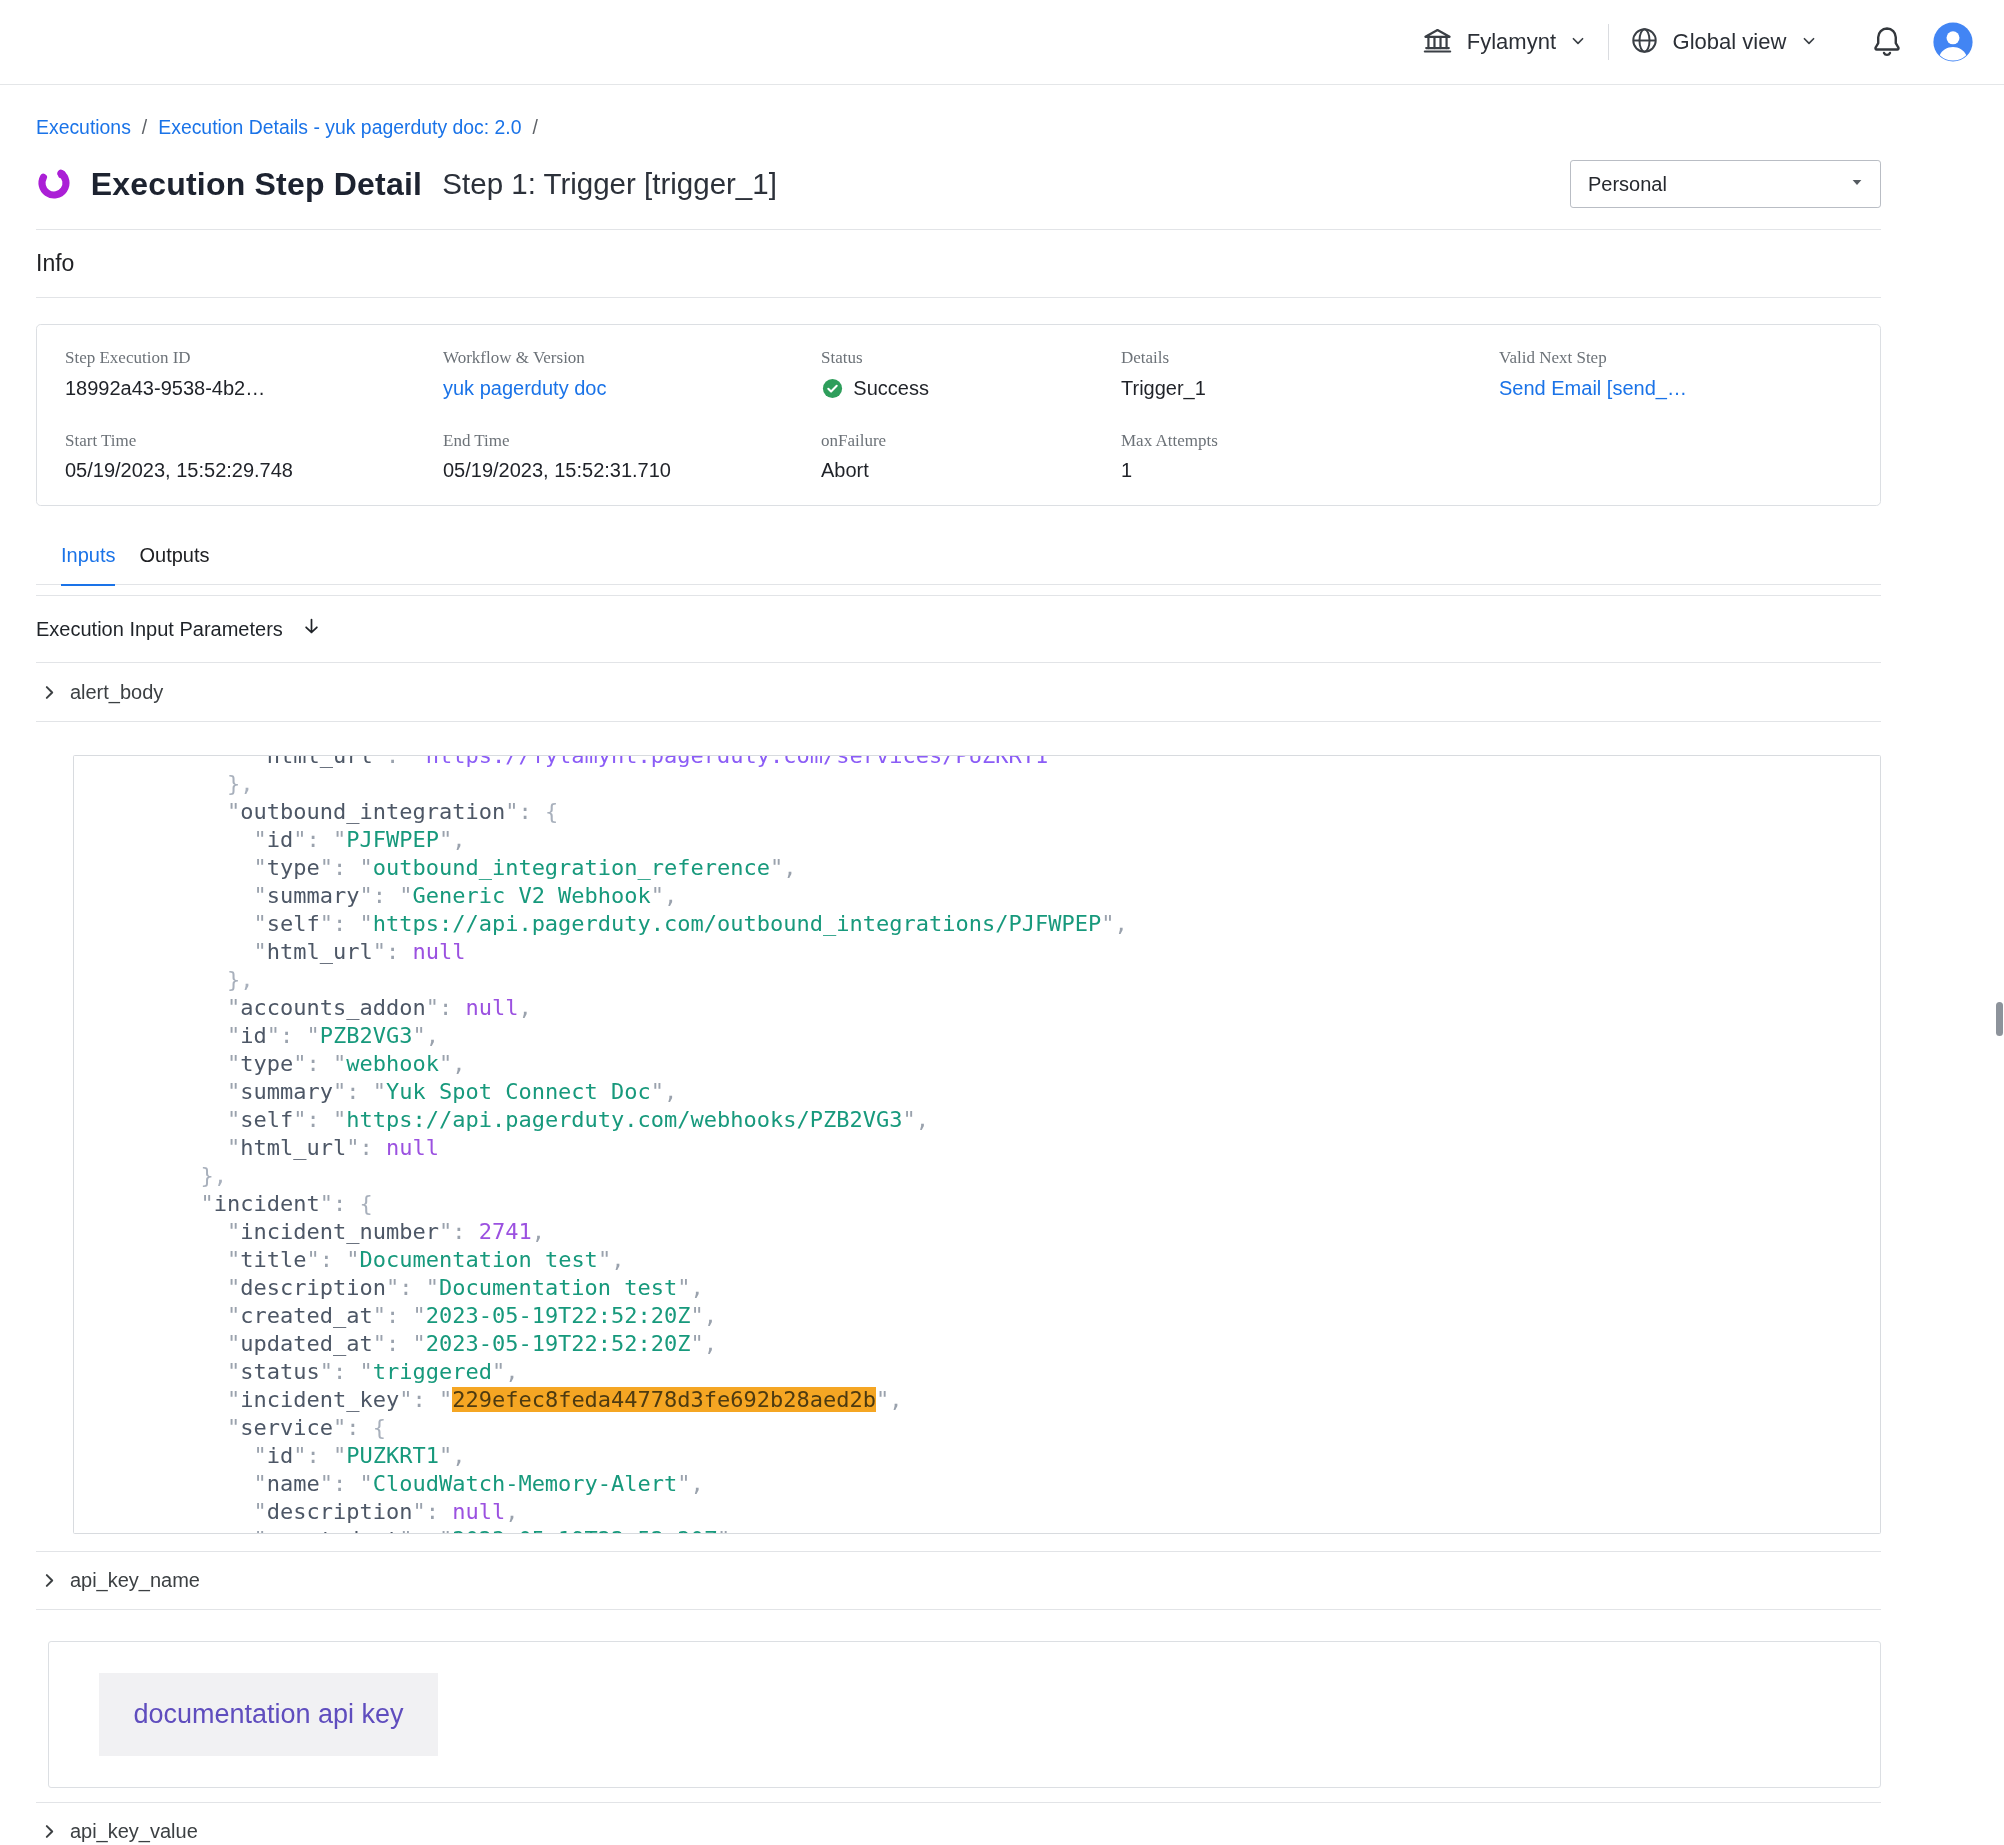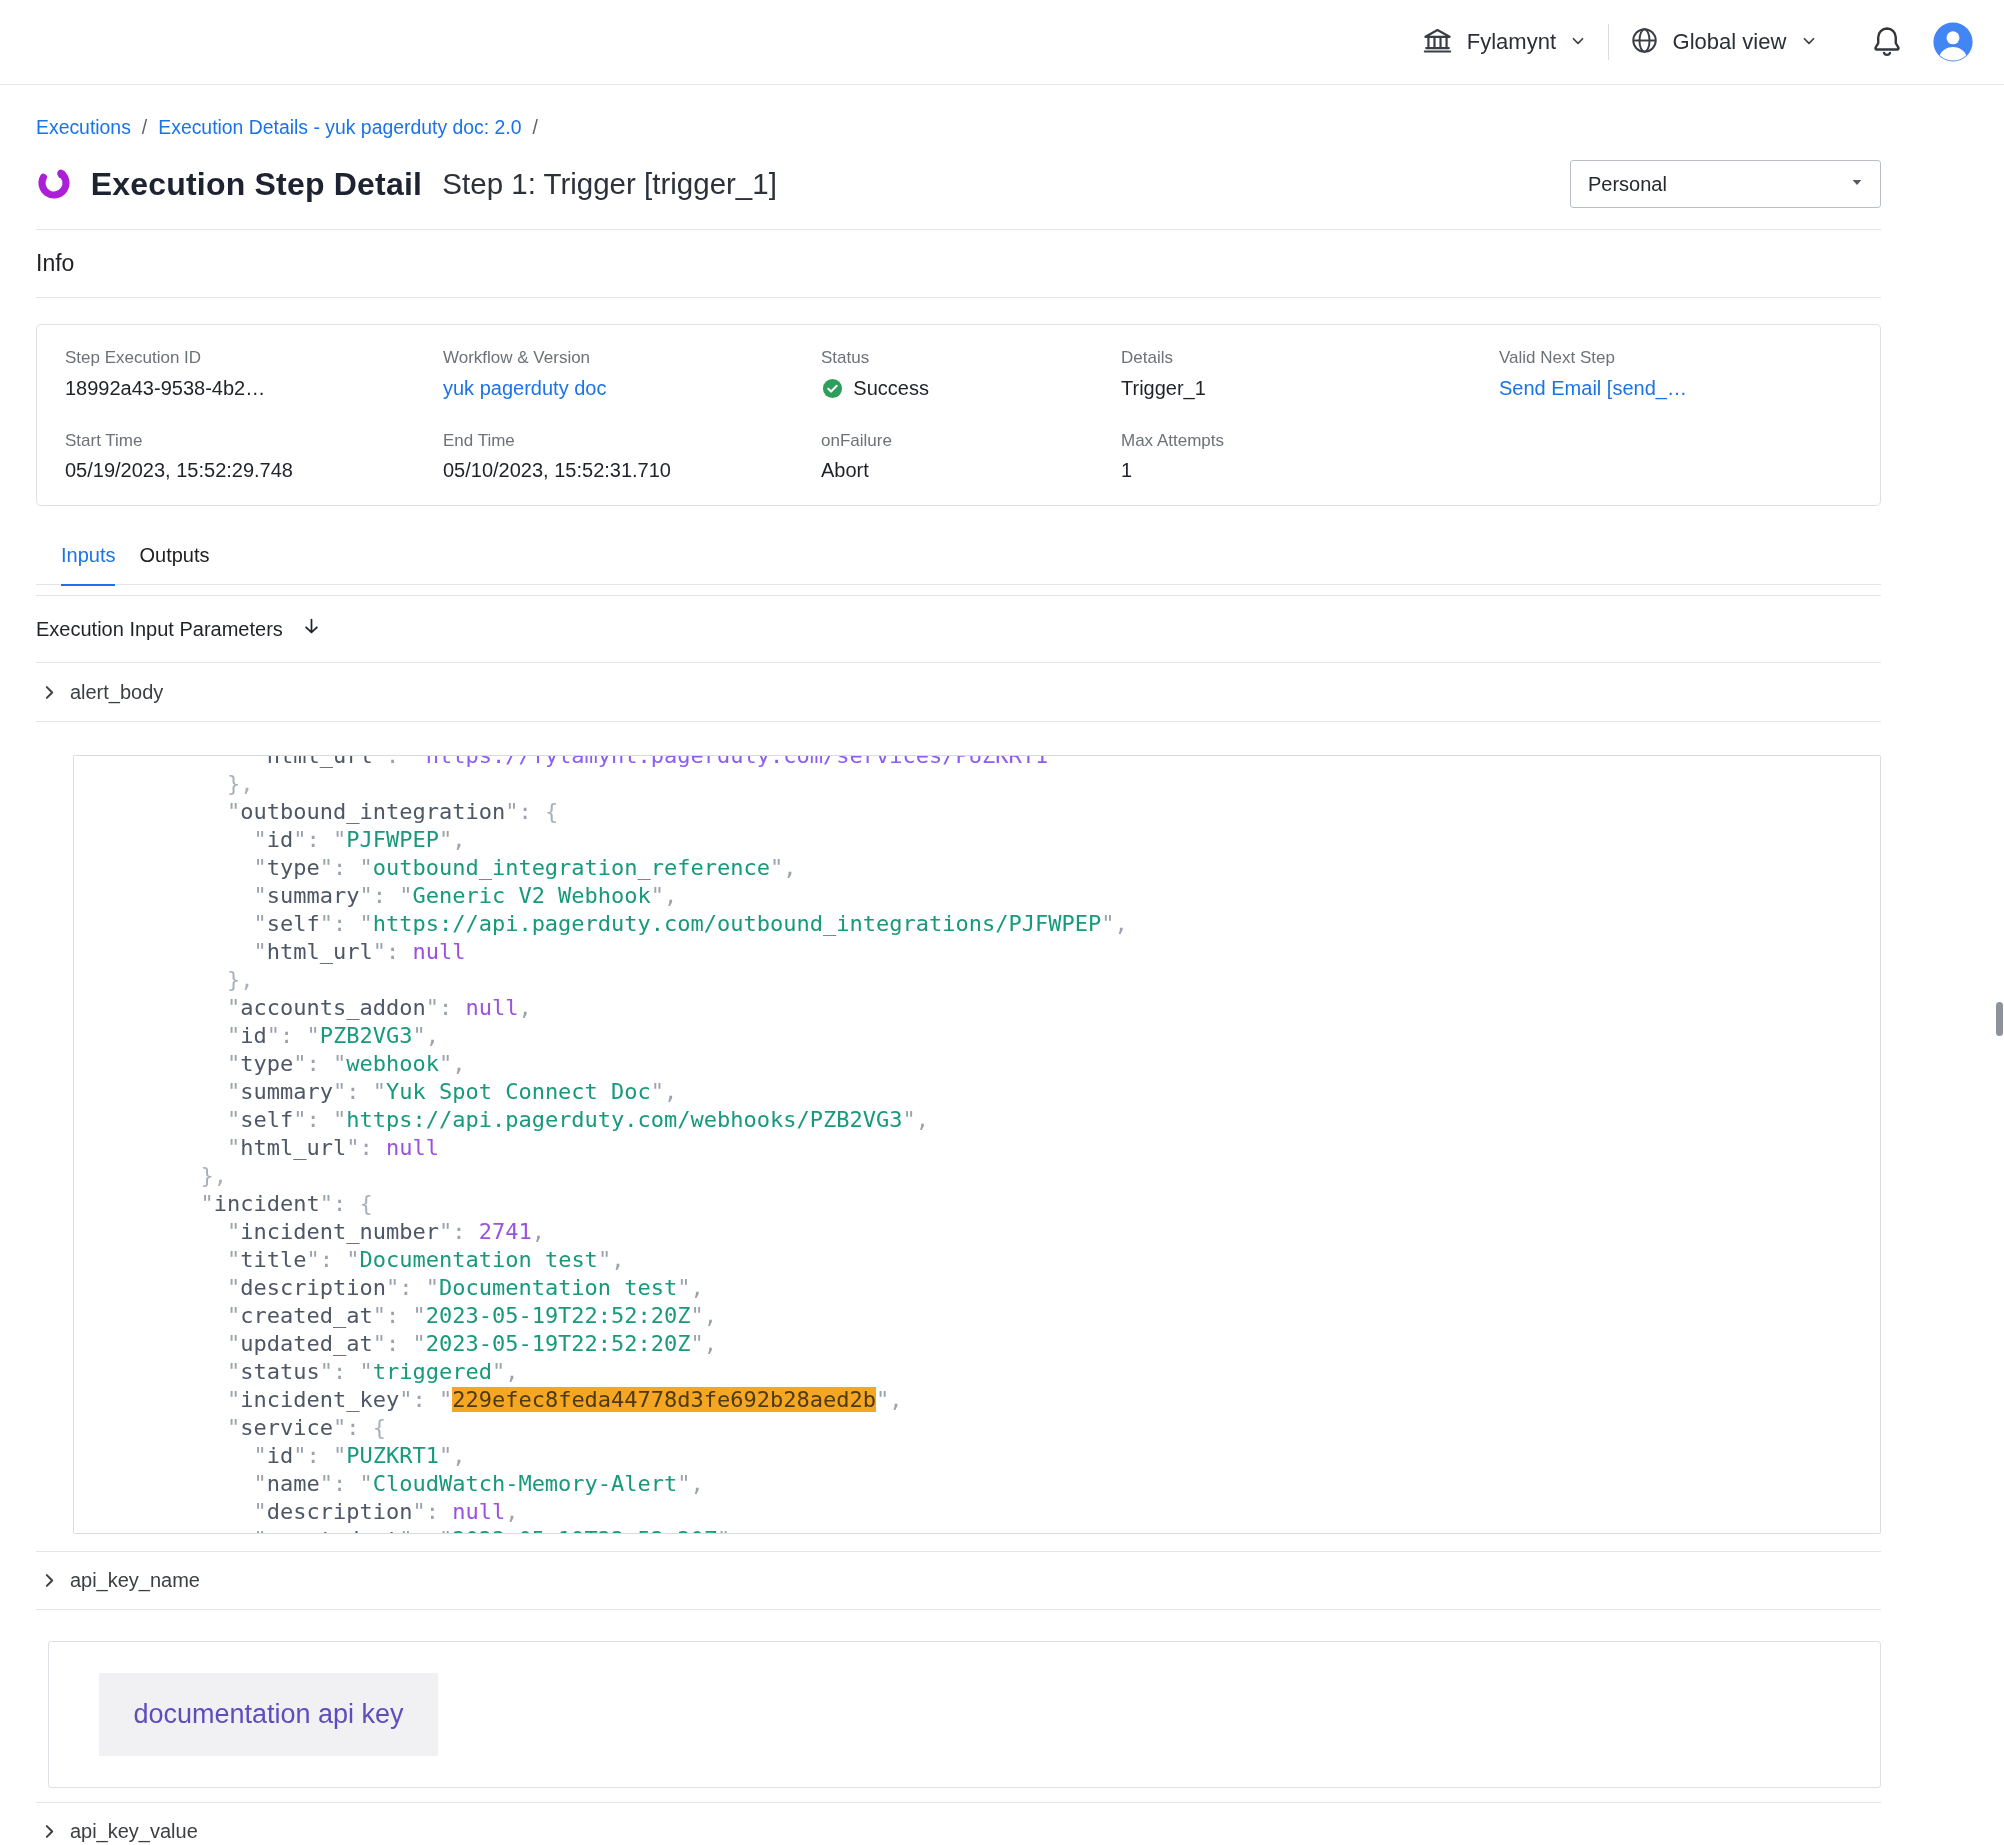--- a/index.html
+++ b/index.html
@@ -41,21 +41,21 @@
   }
   .rule-title { margin-top: 20px; }
 
   .info-title { font-size: 23px; font-weight: 400; color: #202124; margin: 20px 0 20px; }
 
   .info-card {
     margin-top: 26.4px; border: 0.8px solid #dcdfe3; border-radius: 4.7px;
     padding: 23px 28px 22px;
     display: grid; grid-template-columns: 378px 378px 300px 378px 1fr; row-gap: 29.5px;
   }
-  .info-label { font-size: 17px; color: #6c7278; margin-bottom: 7.8px; }
+  .info-label { font-size: 17px; color: #6c7278; margin-bottom: 7.8px; font-family: Liberation Serif, serif; }
   .info-value { font-size: 20px; color: #1f2228; line-height: 25px; }
   .info-value.link { color: #1a73e8; }
   .status-wrap { display: flex; align-items: center; gap: 9.3px; }
   .check-icon { display: flex; }
 
   .tabs { margin-top: 37px; display: flex; gap: 24px; border-bottom: 0.8px solid #e2e4e7; padding-left: 25px; }
   .tab { font-size: 20px; line-height: 25px; padding-bottom: 15.5px; color: #202124; }
   .tab.active { color: #1a73e8; border-bottom: 2.3px solid #1a73e8; margin-bottom: -1.6px; }
   .panel-rule { margin-top: 10px; }
 
@@ -214,21 +214,21 @@
       <div class="info-field" data-interactable="false">
         <div class="info-label" data-interactable="false">Valid Next Step</div>
         <div class="info-value link" data-interactable="true">Send Email [send_…</div>
       </div>
       <div class="info-field" data-interactable="false">
         <div class="info-label" data-interactable="false">Start Time</div>
         <div class="info-value" data-interactable="false">05/19/2023, 15:52:29.748</div>
       </div>
       <div class="info-field" data-interactable="false">
         <div class="info-label" data-interactable="false">End Time</div>
-        <div class="info-value" data-interactable="false">05/10/2023, 15:52:31.710</div>
+        <div class="info-value" data-interactable="false">05/19/2023, 15:52:31.710</div>
       </div>
       <div class="info-field" data-interactable="false">
         <div class="info-label" data-interactable="false">onFailure</div>
         <div class="info-value" data-interactable="false">Abort</div>
       </div>
       <div class="info-field" data-interactable="false">
         <div class="info-label" data-interactable="false">Max Attempts</div>
         <div class="info-value" data-interactable="false">1</div>
       </div>
     </section>

